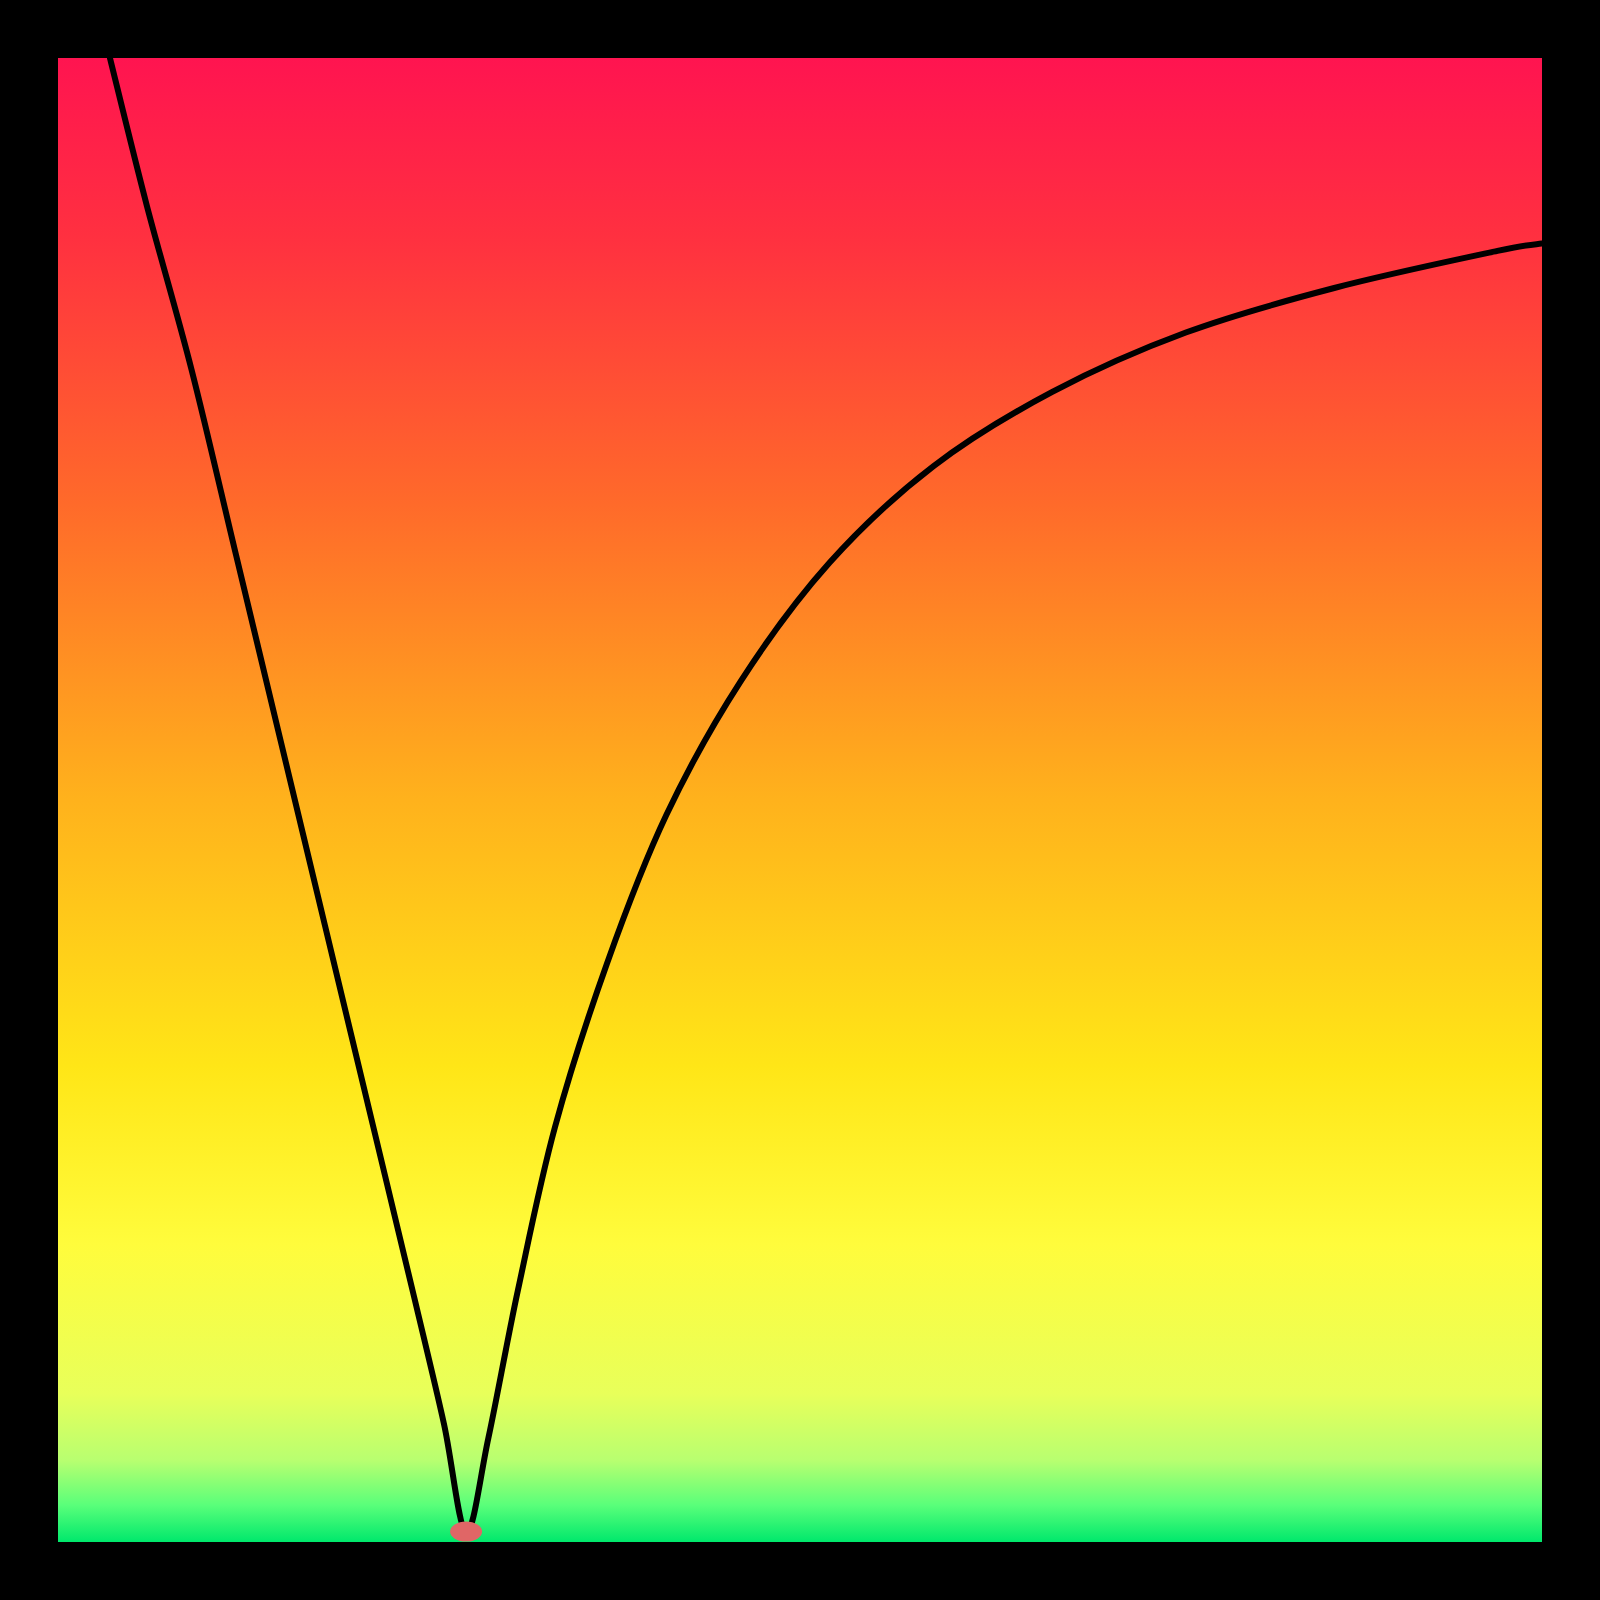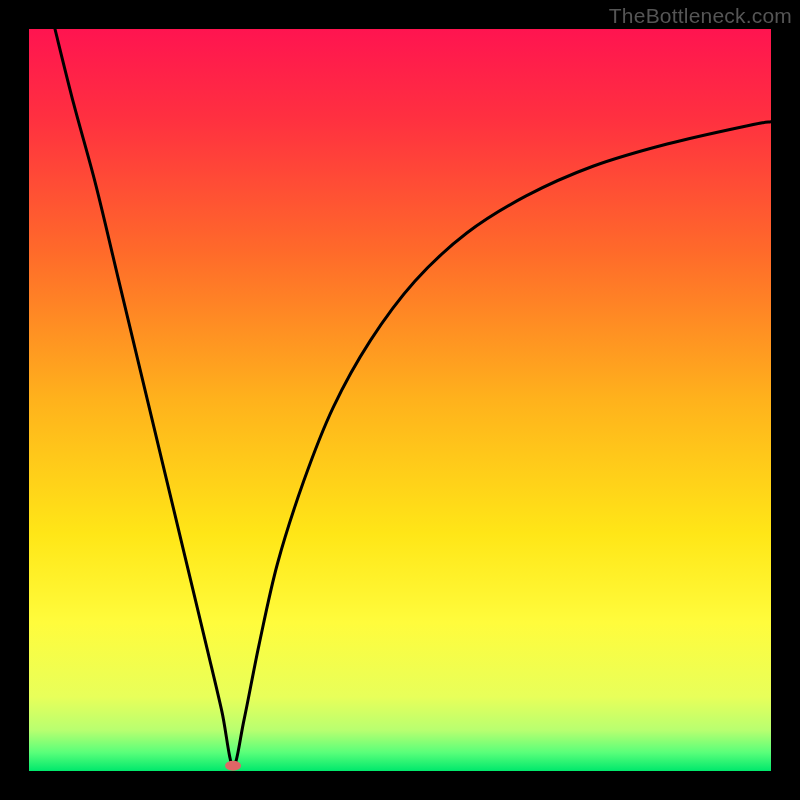--- a/index.html
+++ b/index.html
@@ -56,14 +56,13 @@
             <stop offset="97.5%" stop-color="#5aff7a"></stop>
             <stop offset="100.0%" stop-color="#00e86c"></stop>
           </linearGradient>
       </defs>
       <rect x="0" y="0" width="742" height="742" fill="url(#bg-grad)"></rect>
       <path id="curve-path" fill="none" stroke="#000000" stroke-width="3" stroke-linecap="round" stroke-linejoin="round" d="M 25.97 0.00 C 29.06 12.37, 37.72 48.23, 44.52 74.20 C 51.32 100.17, 59.36 126.76, 66.78 155.82 C 74.20 184.88, 81.62 217.65, 89.04 248.57 C 96.46 279.49, 103.88 310.40, 111.30 341.32 C 118.72 372.24, 126.14 403.15, 133.56 434.07 C 140.98 464.99, 148.40 495.90, 155.82 526.82 C 163.24 557.74, 171.90 593.60, 178.08 619.57 C 184.26 645.54, 188.59 663.10, 192.92 682.64 C 197.25 702.18, 200.34 735.57, 204.05 736.81 C 207.76 738.04, 210.85 710.22, 215.18 690.06 C 219.51 669.90, 224.46 641.83, 230.02 615.86 C 235.59 589.89, 241.15 561.45, 248.57 534.24 C 255.99 507.03, 265.27 478.59, 274.54 452.62 C 283.81 426.65, 293.09 401.92, 304.22 378.42 C 315.35 354.92, 327.72 332.66, 341.32 311.64 C 354.92 290.62, 369.76 270.21, 385.84 252.28 C 401.92 234.35, 419.23 218.27, 437.78 204.05 C 456.33 189.83, 476.12 178.08, 497.14 166.95 C 518.16 155.82, 540.42 145.93, 563.92 137.27 C 587.42 128.61, 612.15 121.81, 638.12 115.01 C 664.09 108.21, 702.43 100.17, 719.74 96.46 C 737.05 92.75, 738.29 93.37, 742.00 92.75 "></path>
       <ellipse id="min-marker" cx="204.05" cy="736.81" rx="8" ry="5" fill="#e06666"></ellipse>
     </svg>
   </div>
 
-  <div class="watermark">TheBottleneck.com</div>
 </div>
 
 </body></html>

